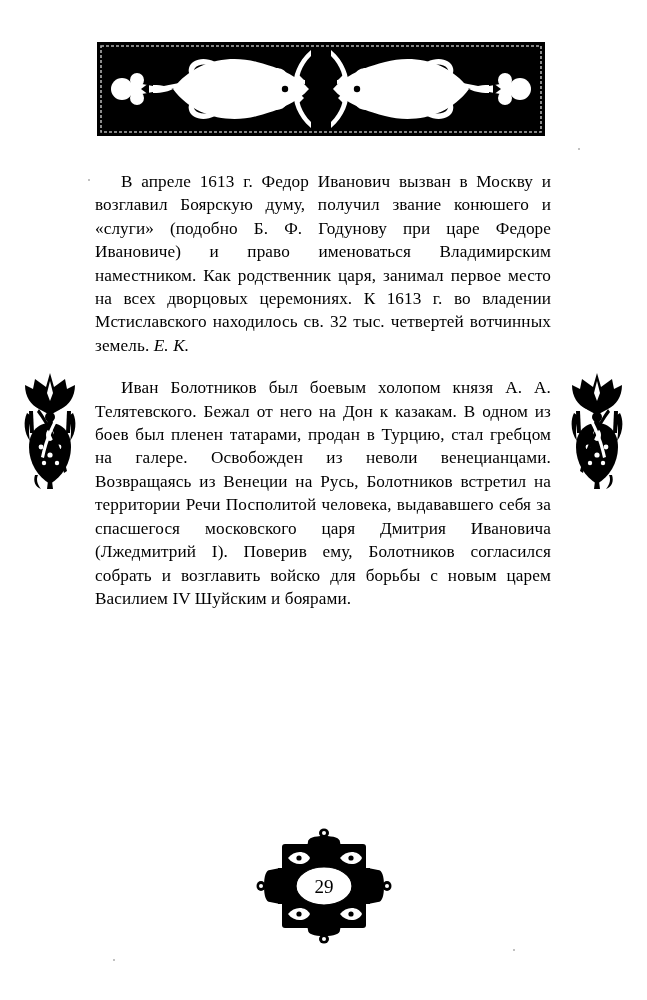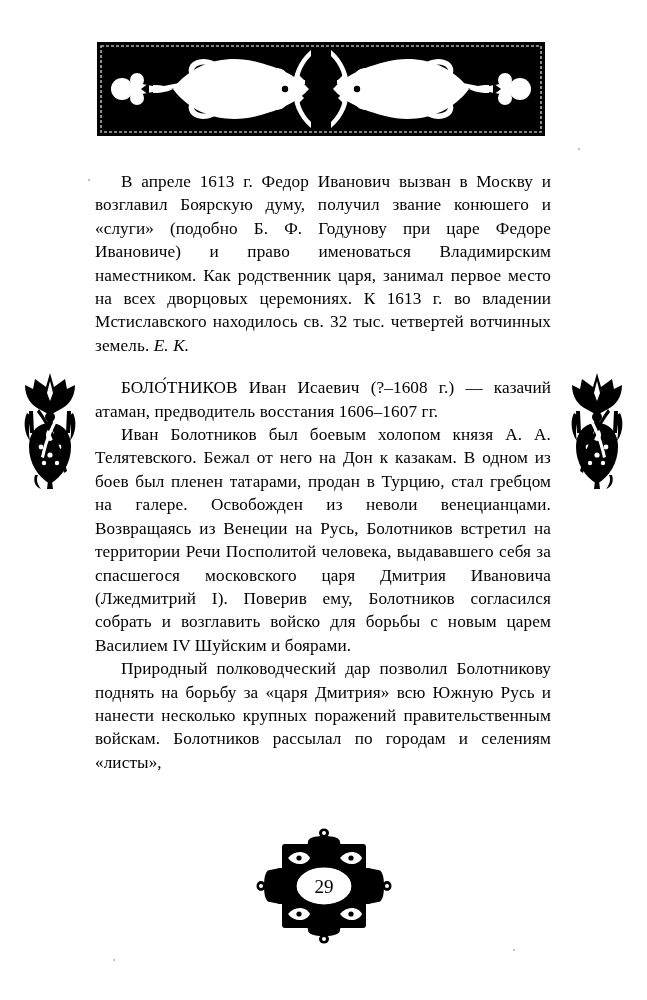--- a/index.html
+++ b/index.html
@@ -188,25 +188,23 @@
       </g>
     </svg>
   </div>
 
   <div class="text-column">
 
     <p class="para indent"><span>В апреле 1613 г. Федор Иванович вызван в Москву и возглавил Боярскую думу, получил звание конюшего и «слуги» (подобно Б. Ф. Годунову при царе Федоре Ивановиче) и право именоваться Владимирским наместником. Как родственник царя, занимал первое место на всех дворцовых церемониях. К 1613 г. во владении Мстиславского находилось св. 32 тыс. четвертей вотчинных земель. </span><span class="sig">Е. К.</span></p>
 
     <div class="gap-entry"></div>
 
-    <p class="para indent"><span class="headword">БОЛО́ТНИКОВ</span><span> Иван Исаевич (?–1608 г.) — казачий атаман, предводитель восстания 1606–1607 гг.</span></p>
 
     <p class="para indent">Иван Болотников был боевым холопом князя А. А. Телятевского. Бежал от него на Дон к казакам. В одном из боев был пленен татарами, продан в Турцию, стал гребцом на галере. Освобожден из неволи венецианцами. Возвращаясь из Венеции на Русь, Болотников встретил на территории Речи Посполитой человека, выдававшего себя за спасшегося московского царя Дмитрия Ивановича (Лжедмитрий I). Поверив ему, Болотников согласился собрать и возглавить войско для борьбы с новым царем Василием IV Шуйским и боярами.</p>
 
-    <p class="para indent">Природный полководческий дар позволил Болотникову поднять на борьбу за «царя Дмитрия» всю Южную Русь и нанести несколько крупных поражений правительственным войскам. Болотников рассылал по городам и селениям «листы»,</p>
 
   </div>
 
   <div class="margin-ornament left">
     <svg viewBox="0 0 62 118" aria-hidden="true">
       <g fill="#000000">
 
         <path d="M31 2 L35 16 L46 8 L48 18 L56 14 C56 26 50 34 42 38
                  L31 44 L20 38 C12 34 6 26 6 14 L14 18 L16 8 L27 16 Z"></path>
         <path d="M31 10 L34 22 L31 30 L28 22 Z" fill="#ffffff"></path>

